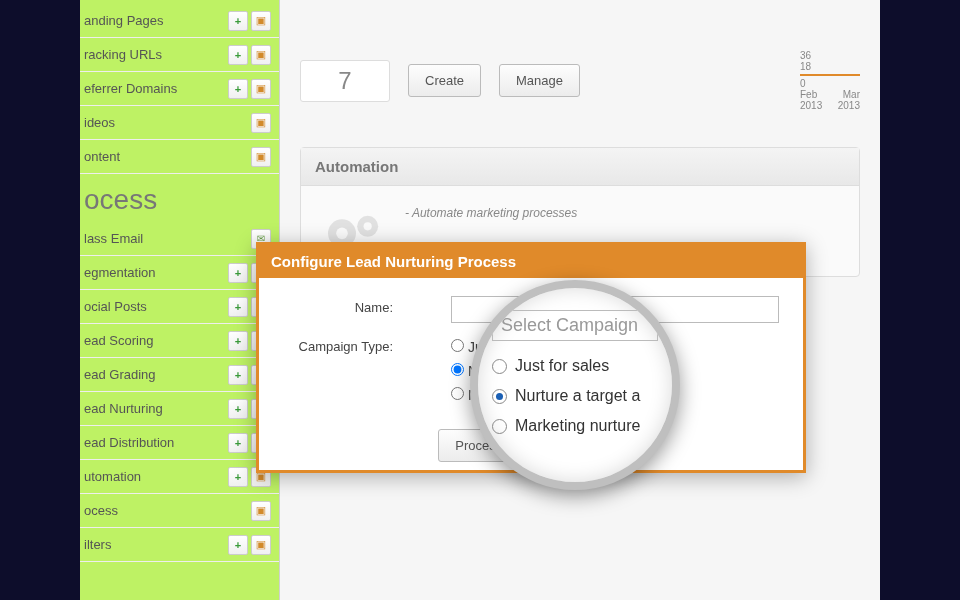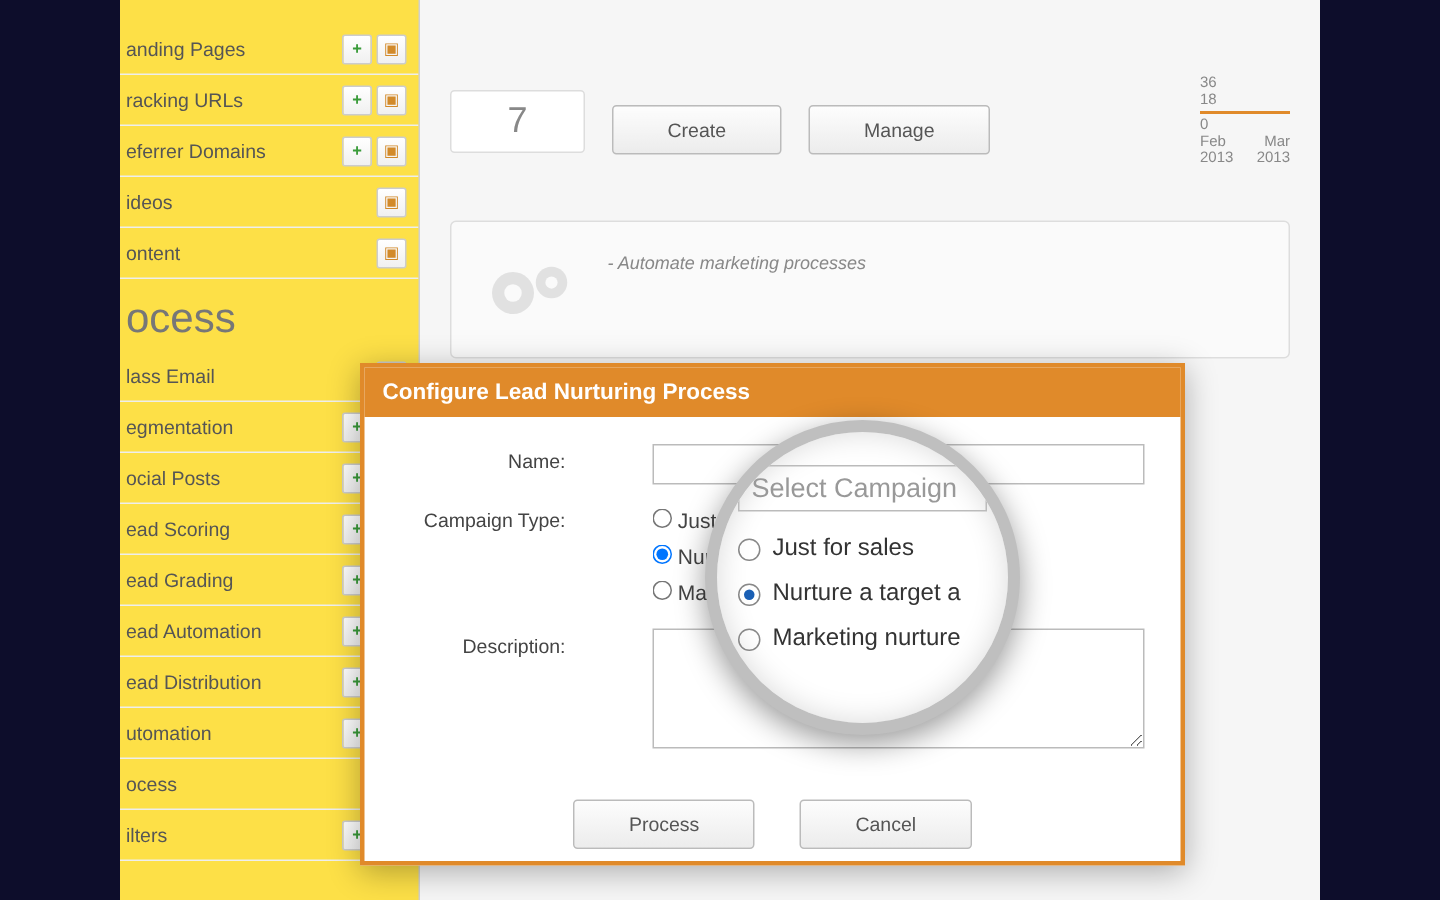--- a/index.html
+++ b/index.html
@@ -16,23 +16,23 @@
     left: 80px;
     top: 0;
     width: 800px;
     height: 600px;
     background: #f0f0f0;
     display: flex;
     overflow: hidden;
   }
   .sidebar {
     width: 200px;
-    background: #fde047;
+    background: #bef264;
     border-right: 1px solid #d0d0d0;
-    padding: 16px 0;
+    padding: 4px 0;
     overflow: hidden;
   }
   .side-item {
     display: flex;
     align-items: center;
     justify-content: space-between;
     padding: 6px 8px 6px 4px;
     border-bottom: 1px solid #eee;
     font-size: 13px;
     color: #555;
@@ -70,27 +70,26 @@
     margin-top: 40px;
   }
   .count-box {
     width: 90px; height: 42px;
     background: #fff; border: 1px solid #ddd;
     display: flex; align-items: center; justify-content: center;
     font-size: 24px; color: #888; font-weight: 300;
     border-radius: 3px;
   }
   .btn {
-    padding: 8px 36px;
+    padding: 8px 16px;
     background: linear-gradient(#fdfdfd,#ececec);
     border: 1px solid #bbb;
     border-radius: 3px;
     font-size: 13px; color: #555;
     cursor: pointer;
-    margin-top: 12px;
   }
   .chart-mini {
     margin-left: auto;
     width: 60px;
     font-size: 10px;
     color: #888;
     text-align: right;
   }
   .chart-mini .row { display: flex; justify-content: space-between; }
   .chart-line { height: 2px; background: #e08a2a; margin: 2px 0; }
@@ -109,21 +108,21 @@
   .panel-body {
     padding: 20px;
     display: flex;
     align-items: flex-start;
     gap: 14px;
   }
   .gears { width: 70px; height: 50px; opacity: .25; }
   .panel-desc { font-size: 12px; color: #888; font-style: italic; }
   .modal {
     position: absolute;
-    left: 240px;
+    left: 256px;
     top: 242px;
     width: 550px;
     background: #fff;
     border: 3px solid #e08a2a;
     box-shadow: 0 4px 20px rgba(0,0,0,.3);
   }
   .modal-head {
     background: #e08a2a;
     color: #fff;
     padding: 8px 12px;
@@ -292,21 +291,21 @@
         </span>
     </div>
     <div class="side-item">
       <span class="lbl">ead Grading</span>
       <span class="side-actions">
           <span class="ic-btn ic-add">+</span>
           <span class="ic-btn ic-folder">▣</span>
         </span>
     </div>
     <div class="side-item">
-      <span class="lbl">ead Automation</span>
+      <span class="lbl">ead Nurturing</span>
       <span class="side-actions">
           <span class="ic-btn ic-add">+</span>
           <span class="ic-btn ic-folder">▣</span>
         </span>
     </div>
     <div class="side-item">
       <span class="lbl">ead Distribution</span>
       <span class="side-actions">
           <span class="ic-btn ic-add">+</span>
           <span class="ic-btn ic-folder">▣</span>
@@ -355,20 +354,21 @@
             <span>Mar</span>
           </div>
         <div class="row">
             <span>2013</span>
             <span>2013</span>
           </div>
       </div>
     </div>
 
     <div class="panel">
+      <div class="panel-head">Automation</div>
       <div class="panel-body">
         <svg class="gears" viewBox="0 0 60 40">
           <circle cx="18" cy="22" r="12" fill="#999"></circle>
             <circle cx="18" cy="22" r="5" fill="#fafafa"></circle>
           <circle cx="40" cy="16" r="9" fill="#999"></circle>
             <circle cx="40" cy="16" r="3.5" fill="#fafafa"></circle>
         </svg>
         <span class="panel-desc">- Automate marketing processes</span>
       </div>
     </div>
@@ -383,24 +383,20 @@
       <input type="text" style="">
     </div>
     <div class="form-row">
       <span class="flab">Campaign Type:</span>
       <div class="radios">
         <label><input type="radio" name="ct" style=""> <span>Just for sales</span></label>
         <label><input type="radio" name="ct" checked="" style=""> <span>Nurture a target a</span></label>
         <label><input type="radio" name="ct" style=""> <span>Marketing nurture</span></label>
       </div>
     </div>
-    <div class="form-row">
-      <span class="flab">Description:</span>
-      <textarea style=""></textarea>
-    </div>
     <div class="modal-foot">
       <button class="btn">Process</button>
       <button class="btn">Cancel</button>
     </div>
   </div>
 </div>
 
 <div class="magnifier">
   <div class="mag-inner">
     <div class="mag-select">Select Campaign</div>

